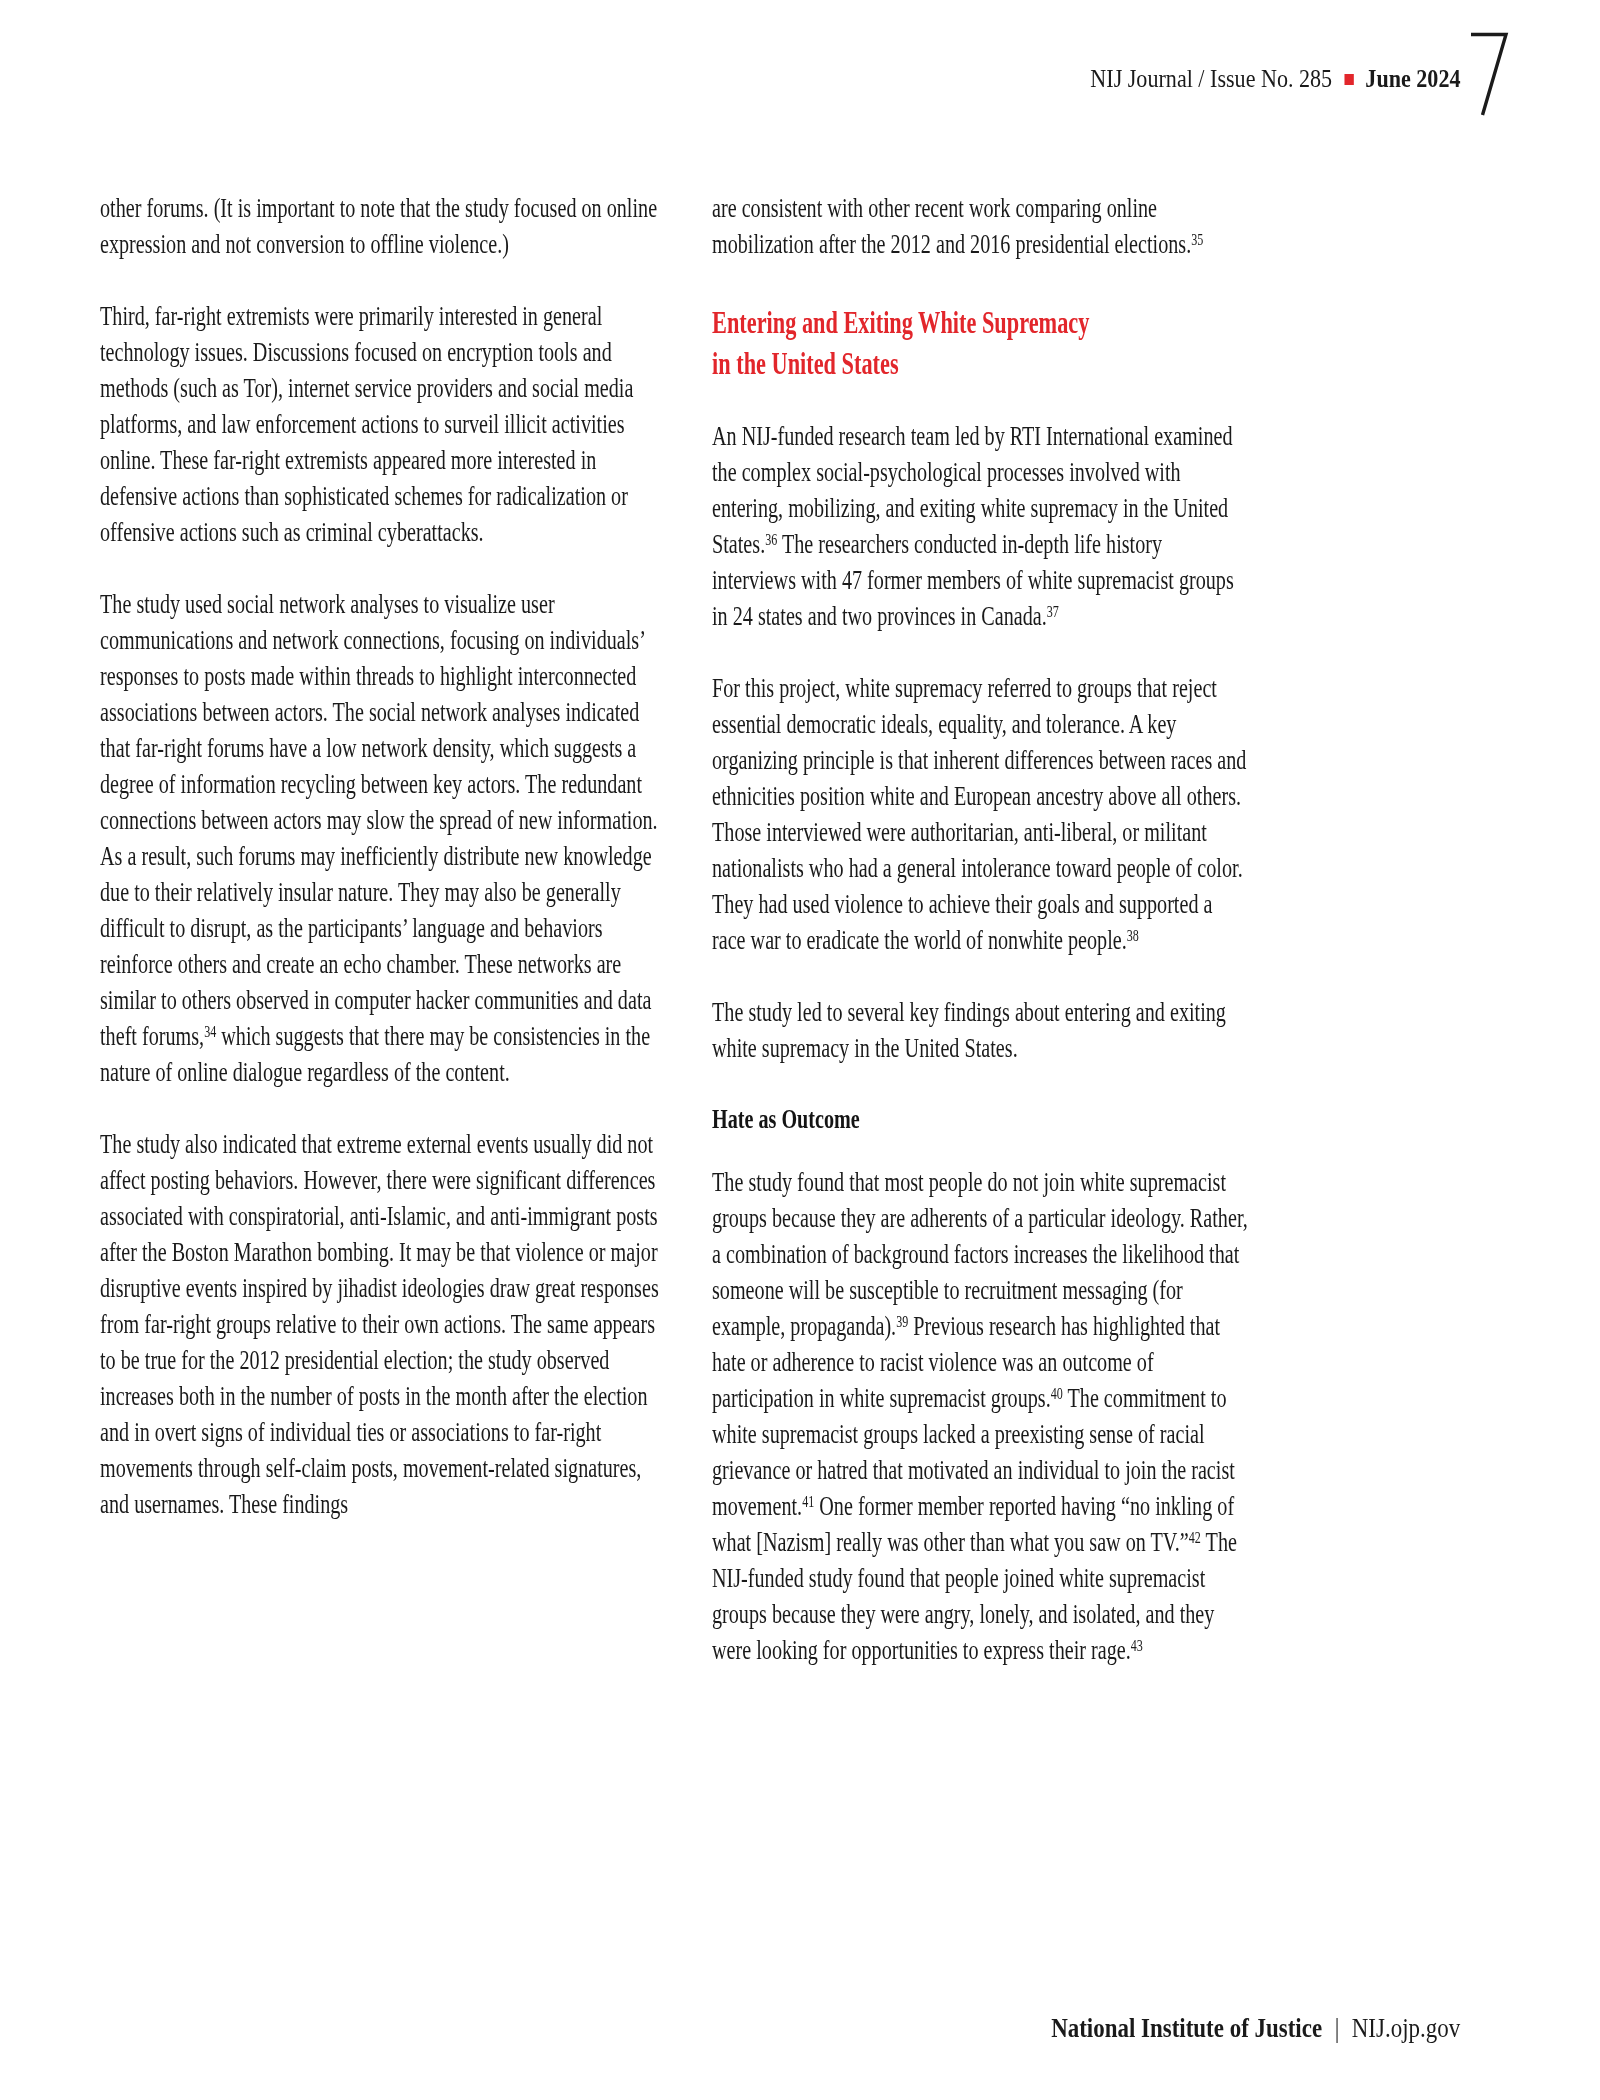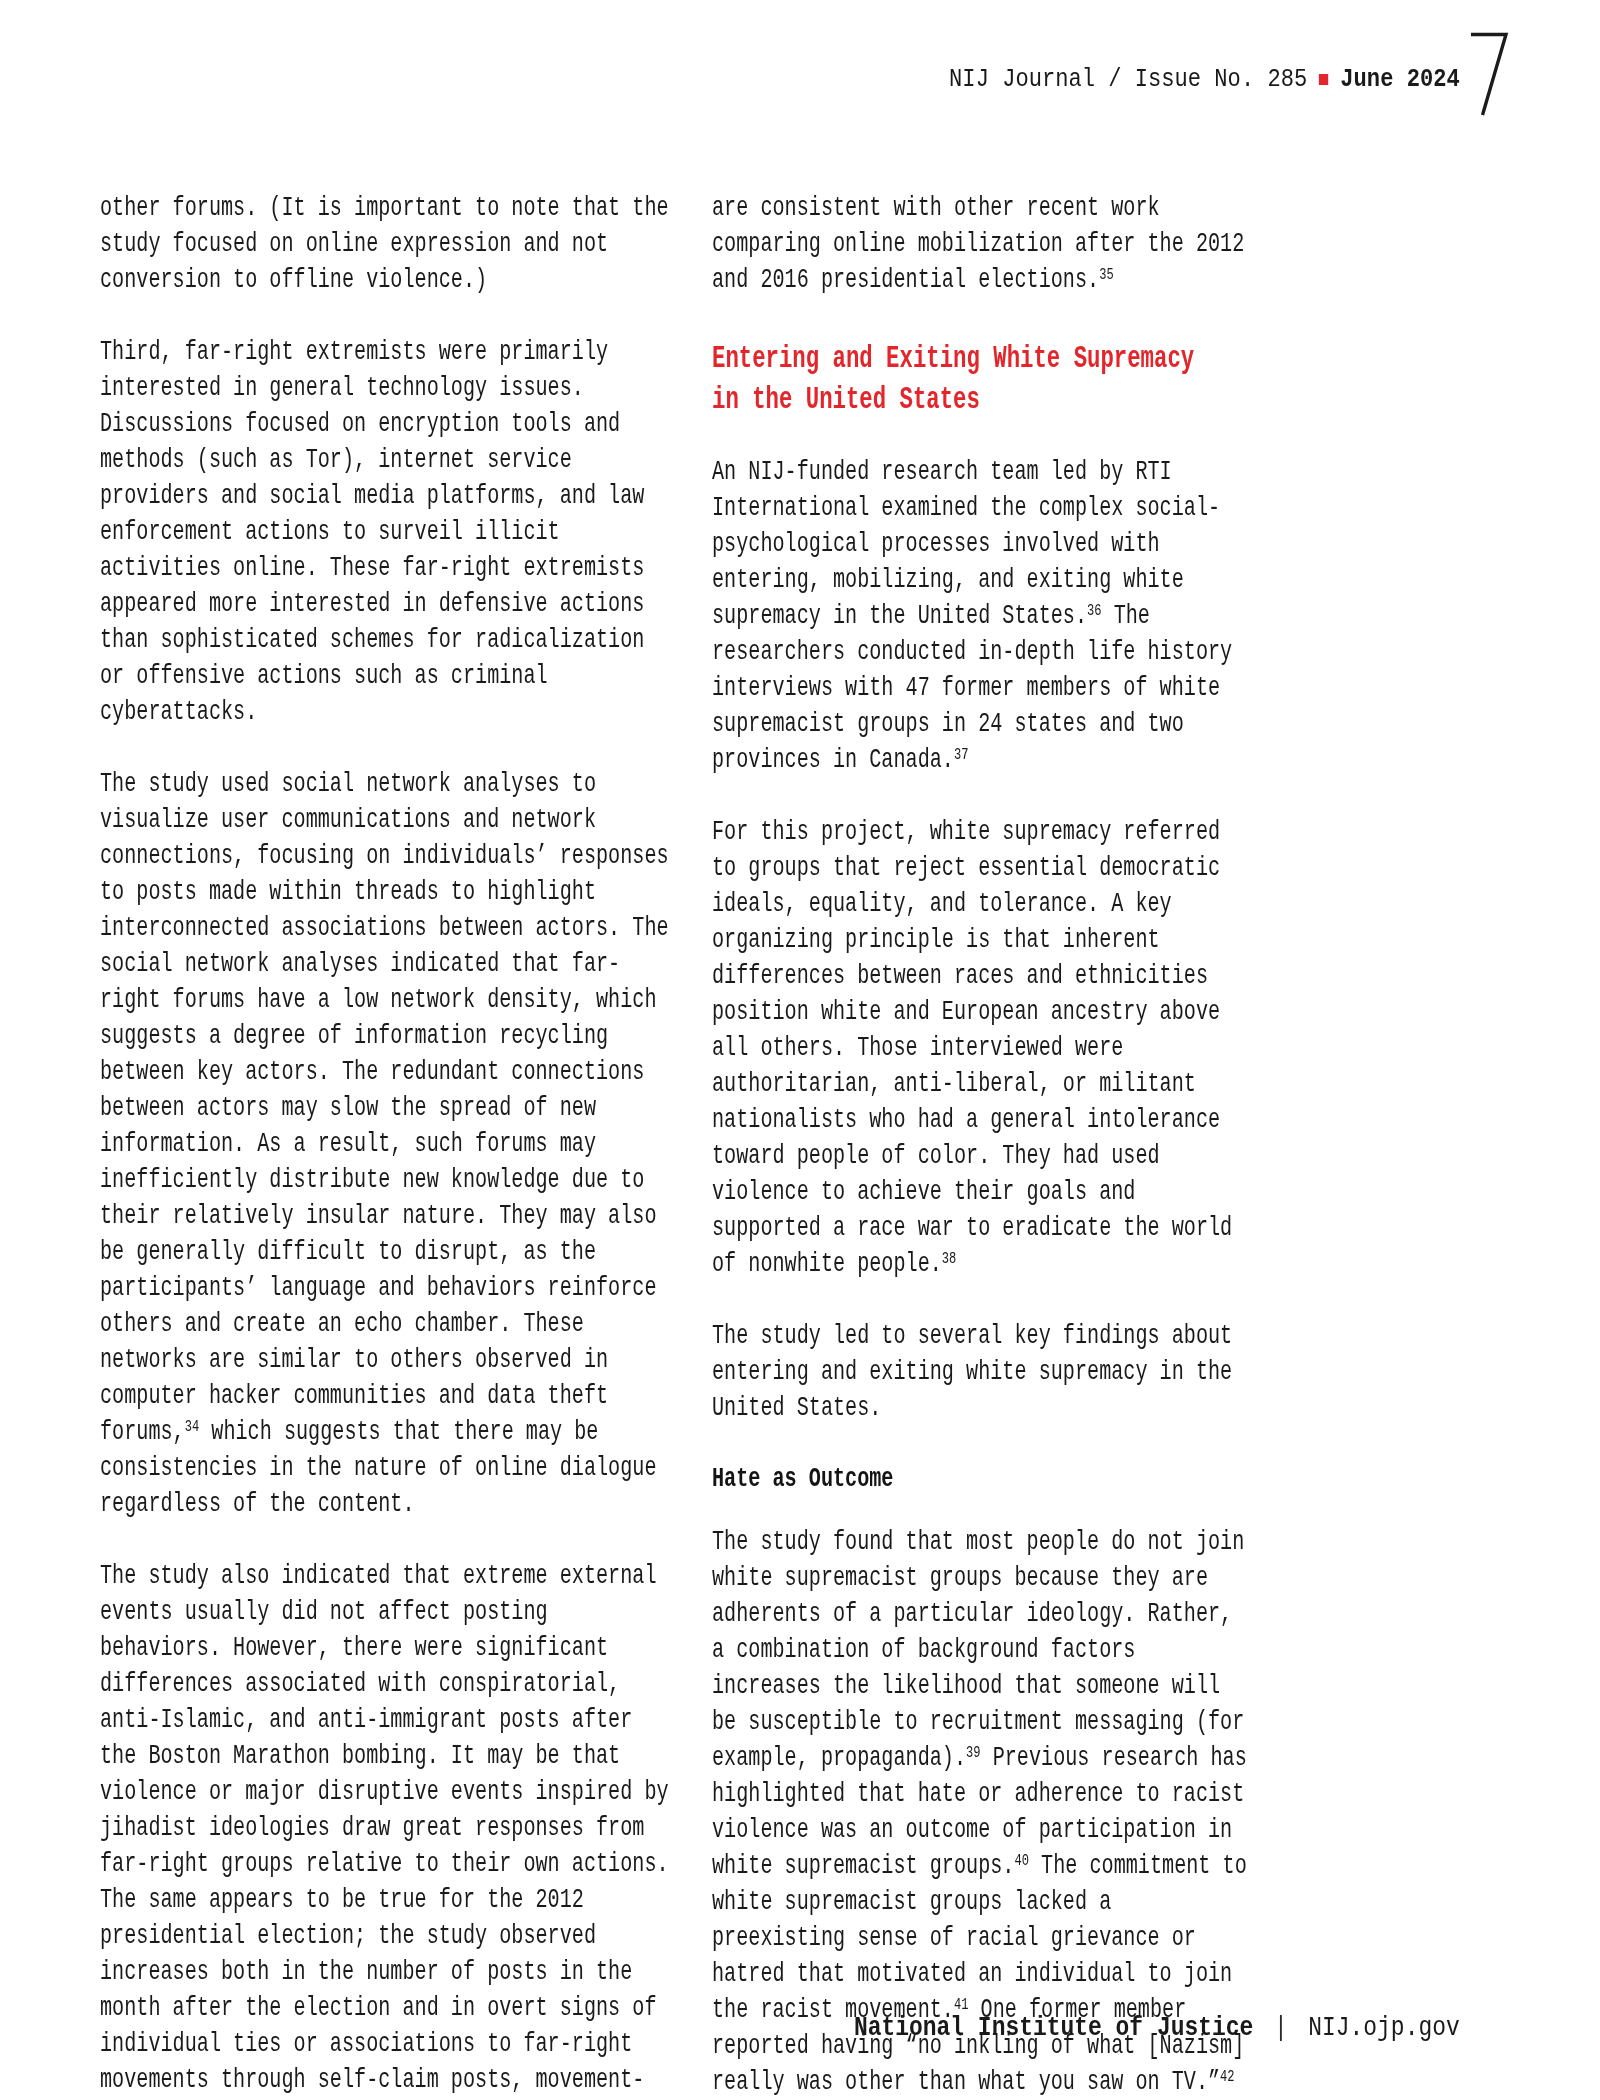--- a/index.html
+++ b/index.html
@@ -1,20 +1,20 @@
 <!DOCTYPE html>
 <html style="--accent: #E2262B;"><head>
 <meta charset="utf-8">
 <style>
   html,body { margin:0; padding:0; background:#ffffff; }
   .page {
     position:relative;
     width:1600px; height:2100px;
     background:#ffffff;
-    font-family:Liberation Mono, monospace;
+    font-family:Liberation Serif, serif;
     color:#1a1a1a;
     overflow:hidden;
   }
 
   
   .header {
     position:absolute; top:64px; right:140px;
     display:flex; align-items:center; gap:14px;
     font-size:26px; line-height:30px; white-space:nowrap;
     transform:scaleX(0.85); transform-origin:100% 50%;

